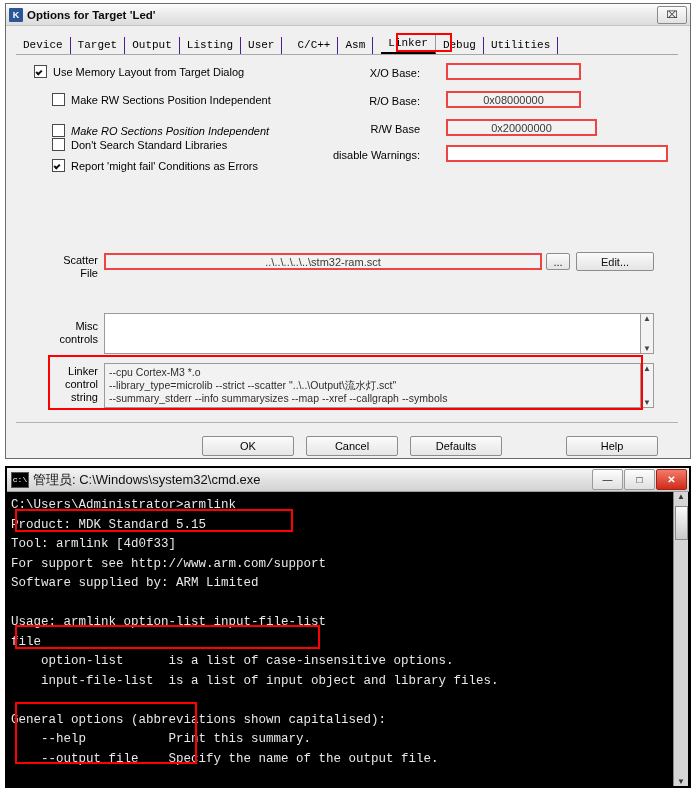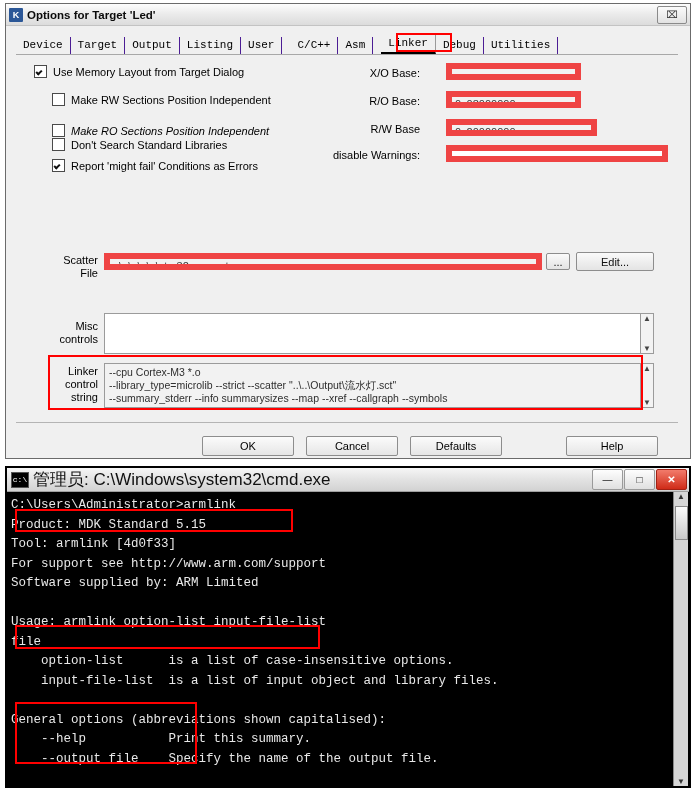--- a/index.html
+++ b/index.html
@@ -131,29 +131,30 @@
 
   
   .fld-label {
     position: absolute;
     font-size: 11px;
     text-align: right;
     white-space: nowrap;
   }
   .fld {
     position: absolute;
-    border: 6px solid #ef4444;
+    border: 2px solid #ef4444;
     background: #f2f2f2;
     box-sizing: border-box;
     font-family: "Liberation Sans", sans-serif;
     font-size: 11px;
     padding: 1px 3px;
     color: #3a3a3a;
     overflow: hidden;
     white-space: nowrap;
+    text-align: center;
   }
   .fld.white { background:#ffffff; color:#000; }
 
   .sec-label {
     position: absolute;
     font-size: 11px;
     text-align: right;
     line-height: 13px;
     color: #000;
   }
@@ -255,21 +256,21 @@
     background: #000;
     color: #fff;
     font-family: "Liberation Mono", monospace;
     font-size: 8px;
     display: flex; align-items: center; justify-content: center;
     margin: 0 4px 0 2px;
     border: 1px solid #555;
   }
   .cmd-title-text {
     flex: 1;
-    font-size: 17px;
+    font-size: 13px;
     color: #101010;
     white-space: nowrap;
   }
   .winbtn {
     width: 29px; height: 19px;
     margin-left: 1px;
     border: 1px solid #9a9a9a;
     background: linear-gradient(to bottom,#fdfdfd,#e0e0e0);
     display: flex; align-items: center; justify-content: center;
     font-size: 10px; color: #222;

